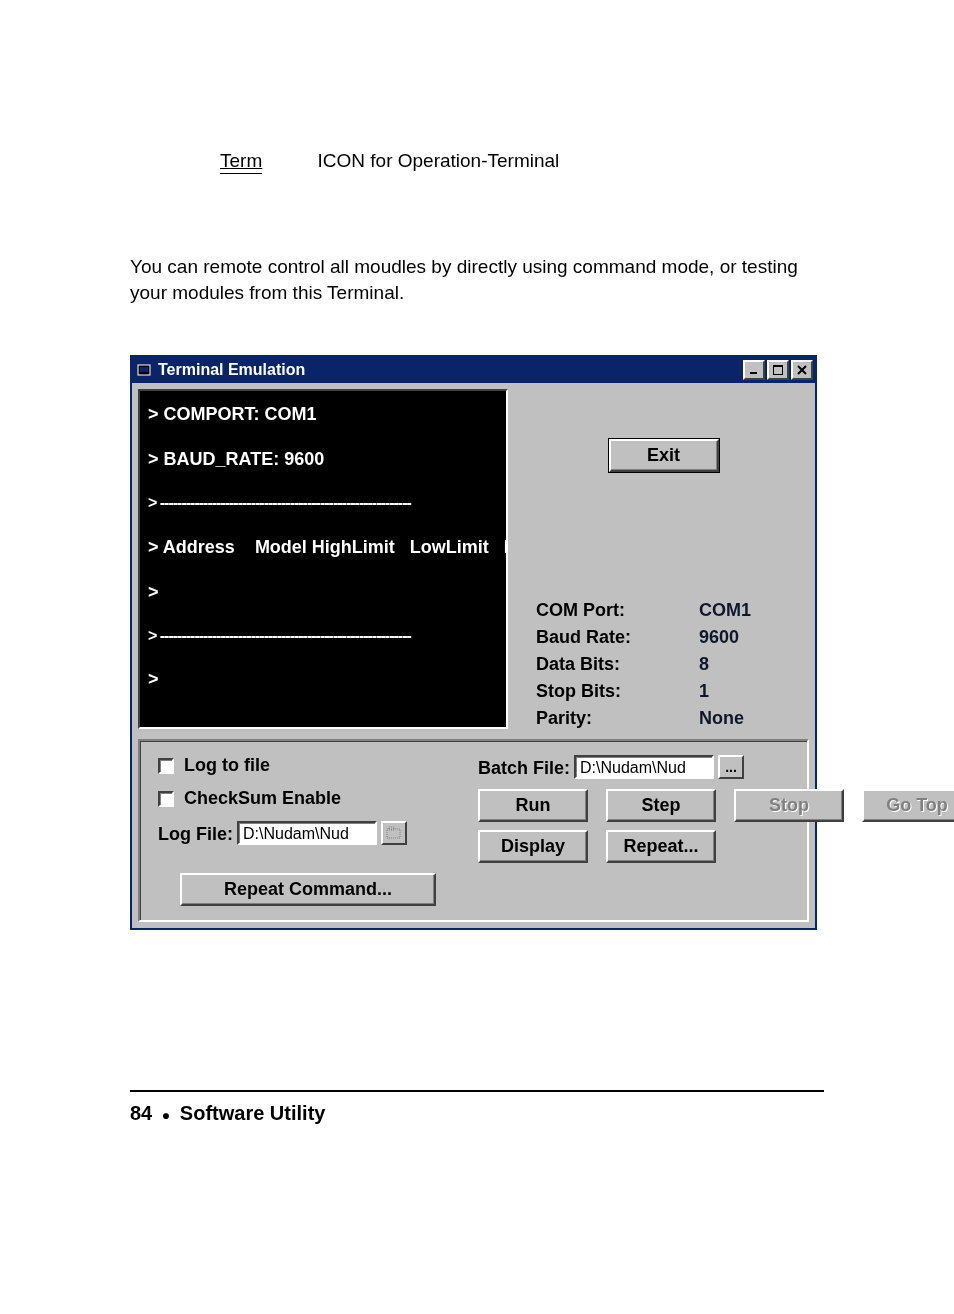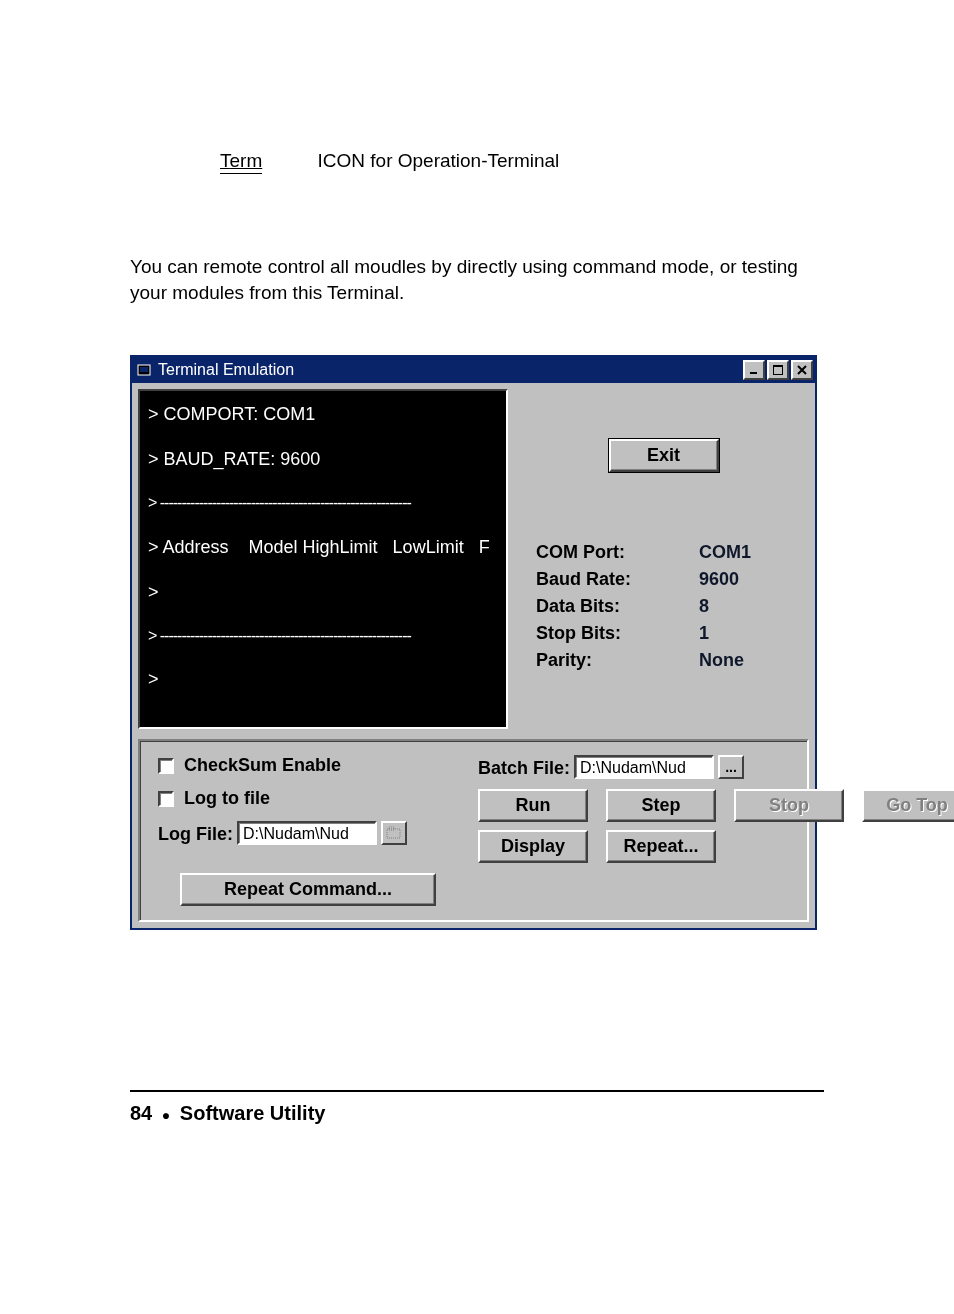--- a/index.html
+++ b/index.html
@@ -40,20 +40,21 @@
     display: flex;
     align-items: center;
     height: 26px;
     padding: 0 2px 0 4px;
     font-family: "Tahoma", sans-serif;
     font-size: 16px;
   }
   .titlebar .title-text {
     flex: 1;
     padding-left: 2px;
+    font-weight: bold;
   }
   .titlebar .app-icon {
     width: 16px;
     height: 16px;
     margin-right: 4px;
     display: inline-flex;
     align-items: center;
     justify-content: center;
   }
   .win-btn-group { display: flex; }
@@ -81,21 +82,21 @@
     width: 683px;
   }
   .upper-row {
     display: flex;
     gap: 10px;
   }
   .terminal-screen {
     background: #000;
     color: #fff;
     font-family: "Arial", sans-serif;
-    font-weight: normal;
+    font-weight: bold;
     font-size: 18px;
     padding: 12px 8px 12px 8px;
     width: 370px;
     height: 340px;
     border-top: 2px solid #404040;
     border-left: 2px solid #404040;
     border-right: 2px solid #fff;
     border-bottom: 2px solid #fff;
     line-height: 1.25;
     overflow: hidden;
@@ -108,20 +109,21 @@
   }
   .right-panel {
     flex: 1;
     display: flex;
     flex-direction: column;
     font-family: Arial, sans-serif;
     font-weight: bold;
     font-size: 18px;
     color: #000;
     padding-top: 50px;
+    justify-content: space-between;
   }
   .exit-btn-row {
     display: flex;
     justify-content: center;
     margin-bottom: 70px;
   }
   .w-button {
     background: #c0c0c0;
     border-top: 2px solid #fff;
     border-left: 2px solid #fff;
@@ -307,25 +309,25 @@
             <div>Parity:</div>
             <div class="param-val">None</div>
           </div>
         </div>
       </div>
 
       <div class="lower-panel">
         <div class="lower-left">
           <div class="checkbox-row">
             <div class="chk"></div>
-            <span>CheckSum Enable</span>
+            <span>Log to file</span>
           </div>
           <div class="checkbox-row">
             <div class="chk"></div>
-            <span>Log to file</span>
+            <span>CheckSum Enable</span>
           </div>
           <div class="file-row">
             <span class="file-label">Log File:</span>
             <div class="file-input">D:\Nudam\Nud</div>
             <div class="browse-btn">
               <svg width="16" height="14" viewBox="0 0 16 14">
                 <rect x="1" y="3" width="13" height="9" fill="none" stroke="#808080" stroke-width="1" stroke-dasharray="1,1"></rect>
                 <rect x="3" y="1" width="5" height="3" fill="none" stroke="#808080" stroke-width="1" stroke-dasharray="1,1"></rect>
               </svg>
             </div>

